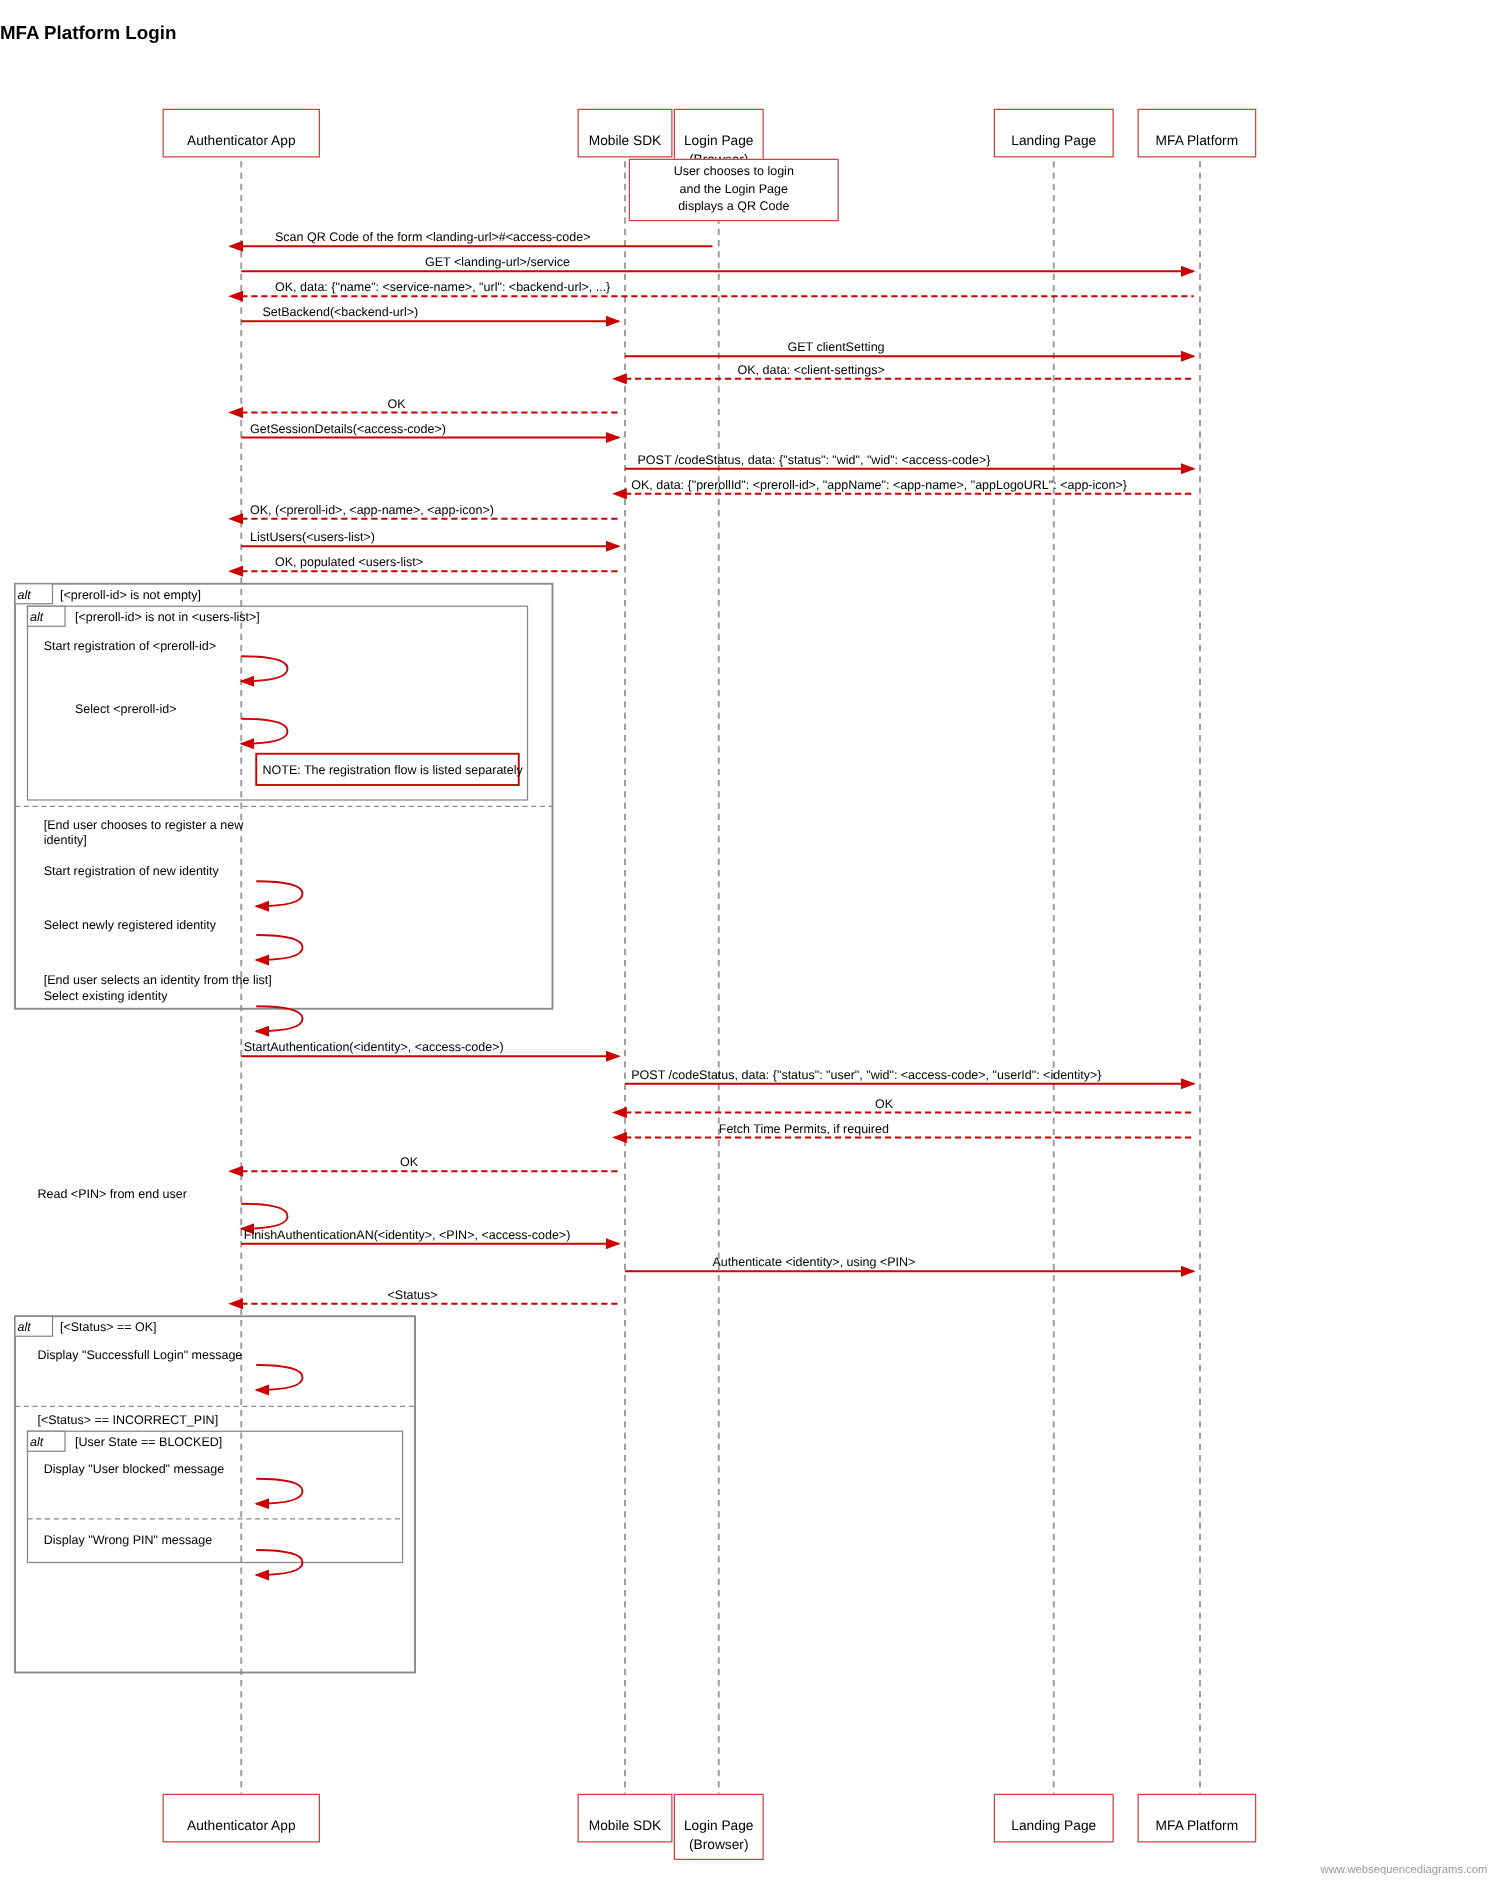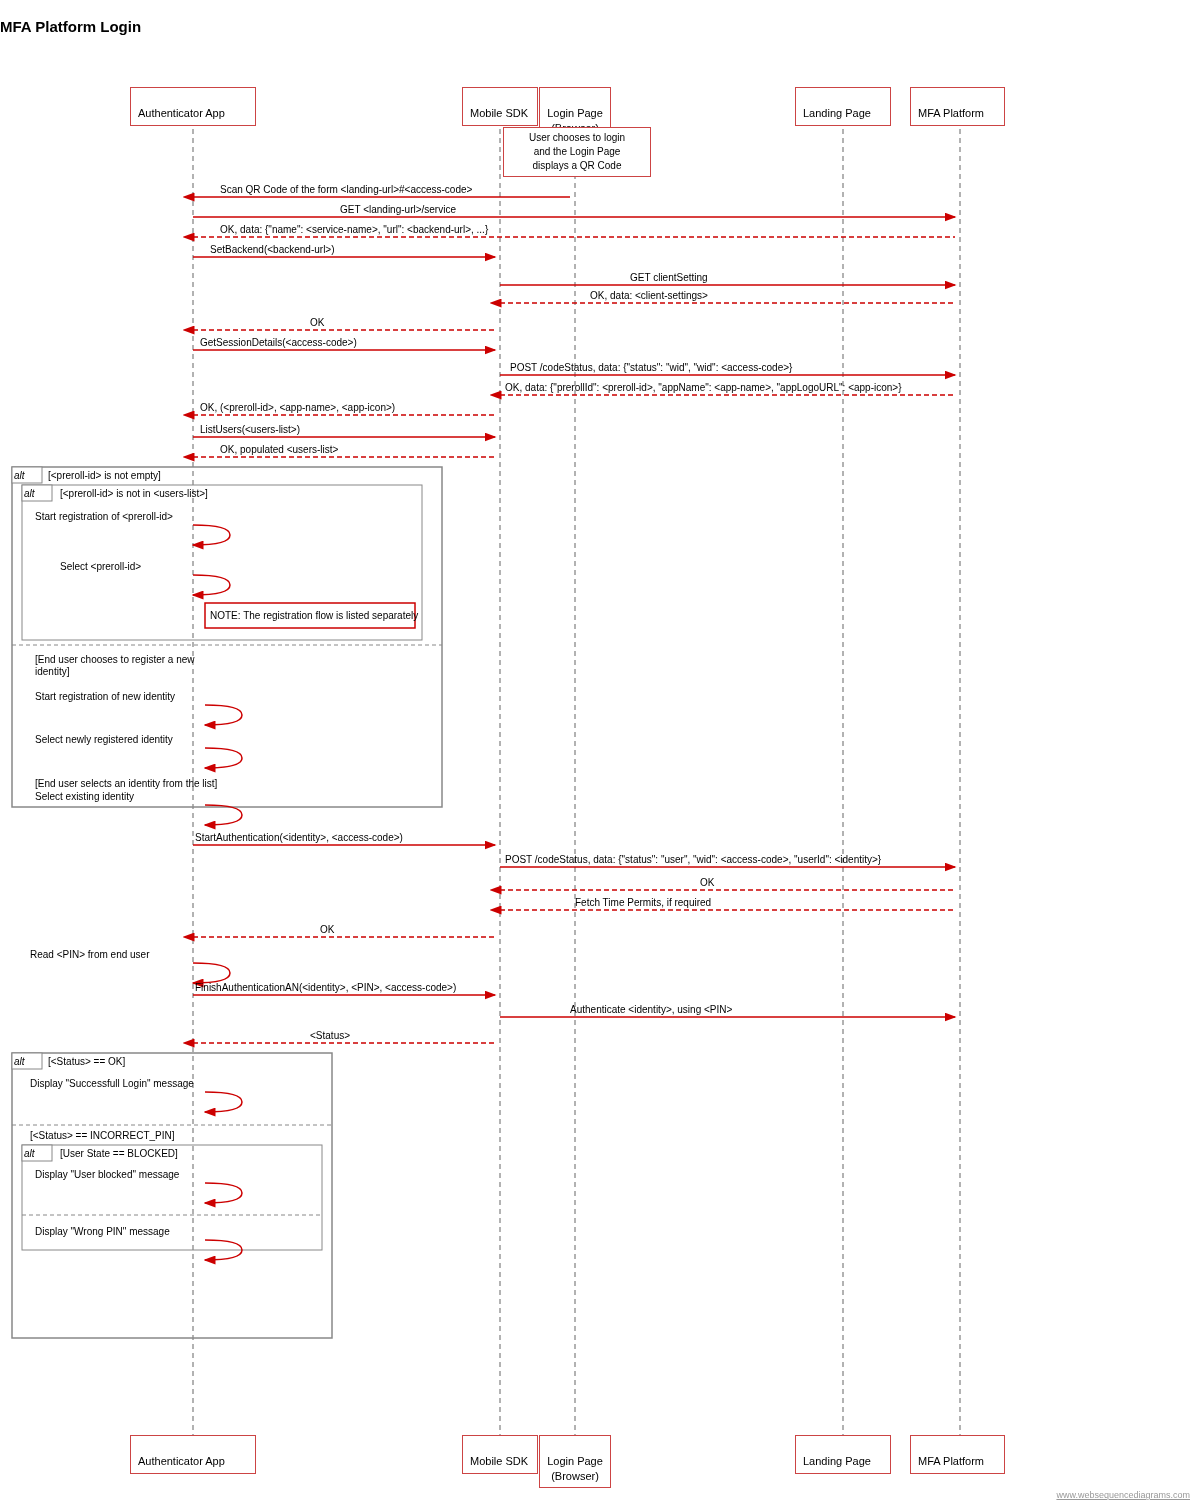--- a/index.html
+++ b/index.html
@@ -20,21 +20,21 @@
     .diagram-container {
       position: relative;
       width: 1200px;
       min-height: 1460px;
     }
     
     .participant-box {
       position: absolute;
       border: 1.5px solid #cc4444;
       background: #fff;
-      text-align: left;
+      text-align: center;
       padding: 4px 7px;
       font-size: 11px;
       color: #000;
       white-space: pre-line;
       line-height: 1.3;
     }
     
     .note-box {
       position: absolute;
       border: 1.5px solid #cc4444;
@@ -42,21 +42,20 @@
       padding: 3px 6px;
       font-size: 10px;
       color: #000;
     }
     .watermark {
       position: absolute;
       bottom: 5px;
       right: 10px;
       font-size: 9px;
       color: #999;
-      text-decoration: underline;
     }
     svg.arrows-layer {
       position: absolute;
       top: 0;
       left: 0;
       width: 1200px;
       pointer-events: none;
     }
   </style>
 </head>
@@ -231,21 +230,21 @@
 </div>
 
 <div class="participant-box" style="left:795px; top:42px; width:96px;">
   <span>Landing Page</span>
 </div>
 
 <div class="participant-box" style="left:910px; top:42px; width:95px;">
   <span>MFA Platform</span>
 </div>
 
-<div class="note-box" style="left:503px; top:82px; width:148px; text-align:center; font-size:10px; line-height:1.4;">
+<div class="note-box" style="left:503px; top:82px; width:168px; text-align:center; font-size:10px; line-height:1.4;">
   User chooses to login<br>and the Login Page<br>displays a QR Code
 </div>
 
 <div class="participant-box" style="left:130px; top:1390px; width:126px;">
   <span>Authenticator App</span>
 </div>
 
 <div class="participant-box" style="left:462px; top:1390px; width:76px;">
   <span>Mobile SDK</span>
 </div>

